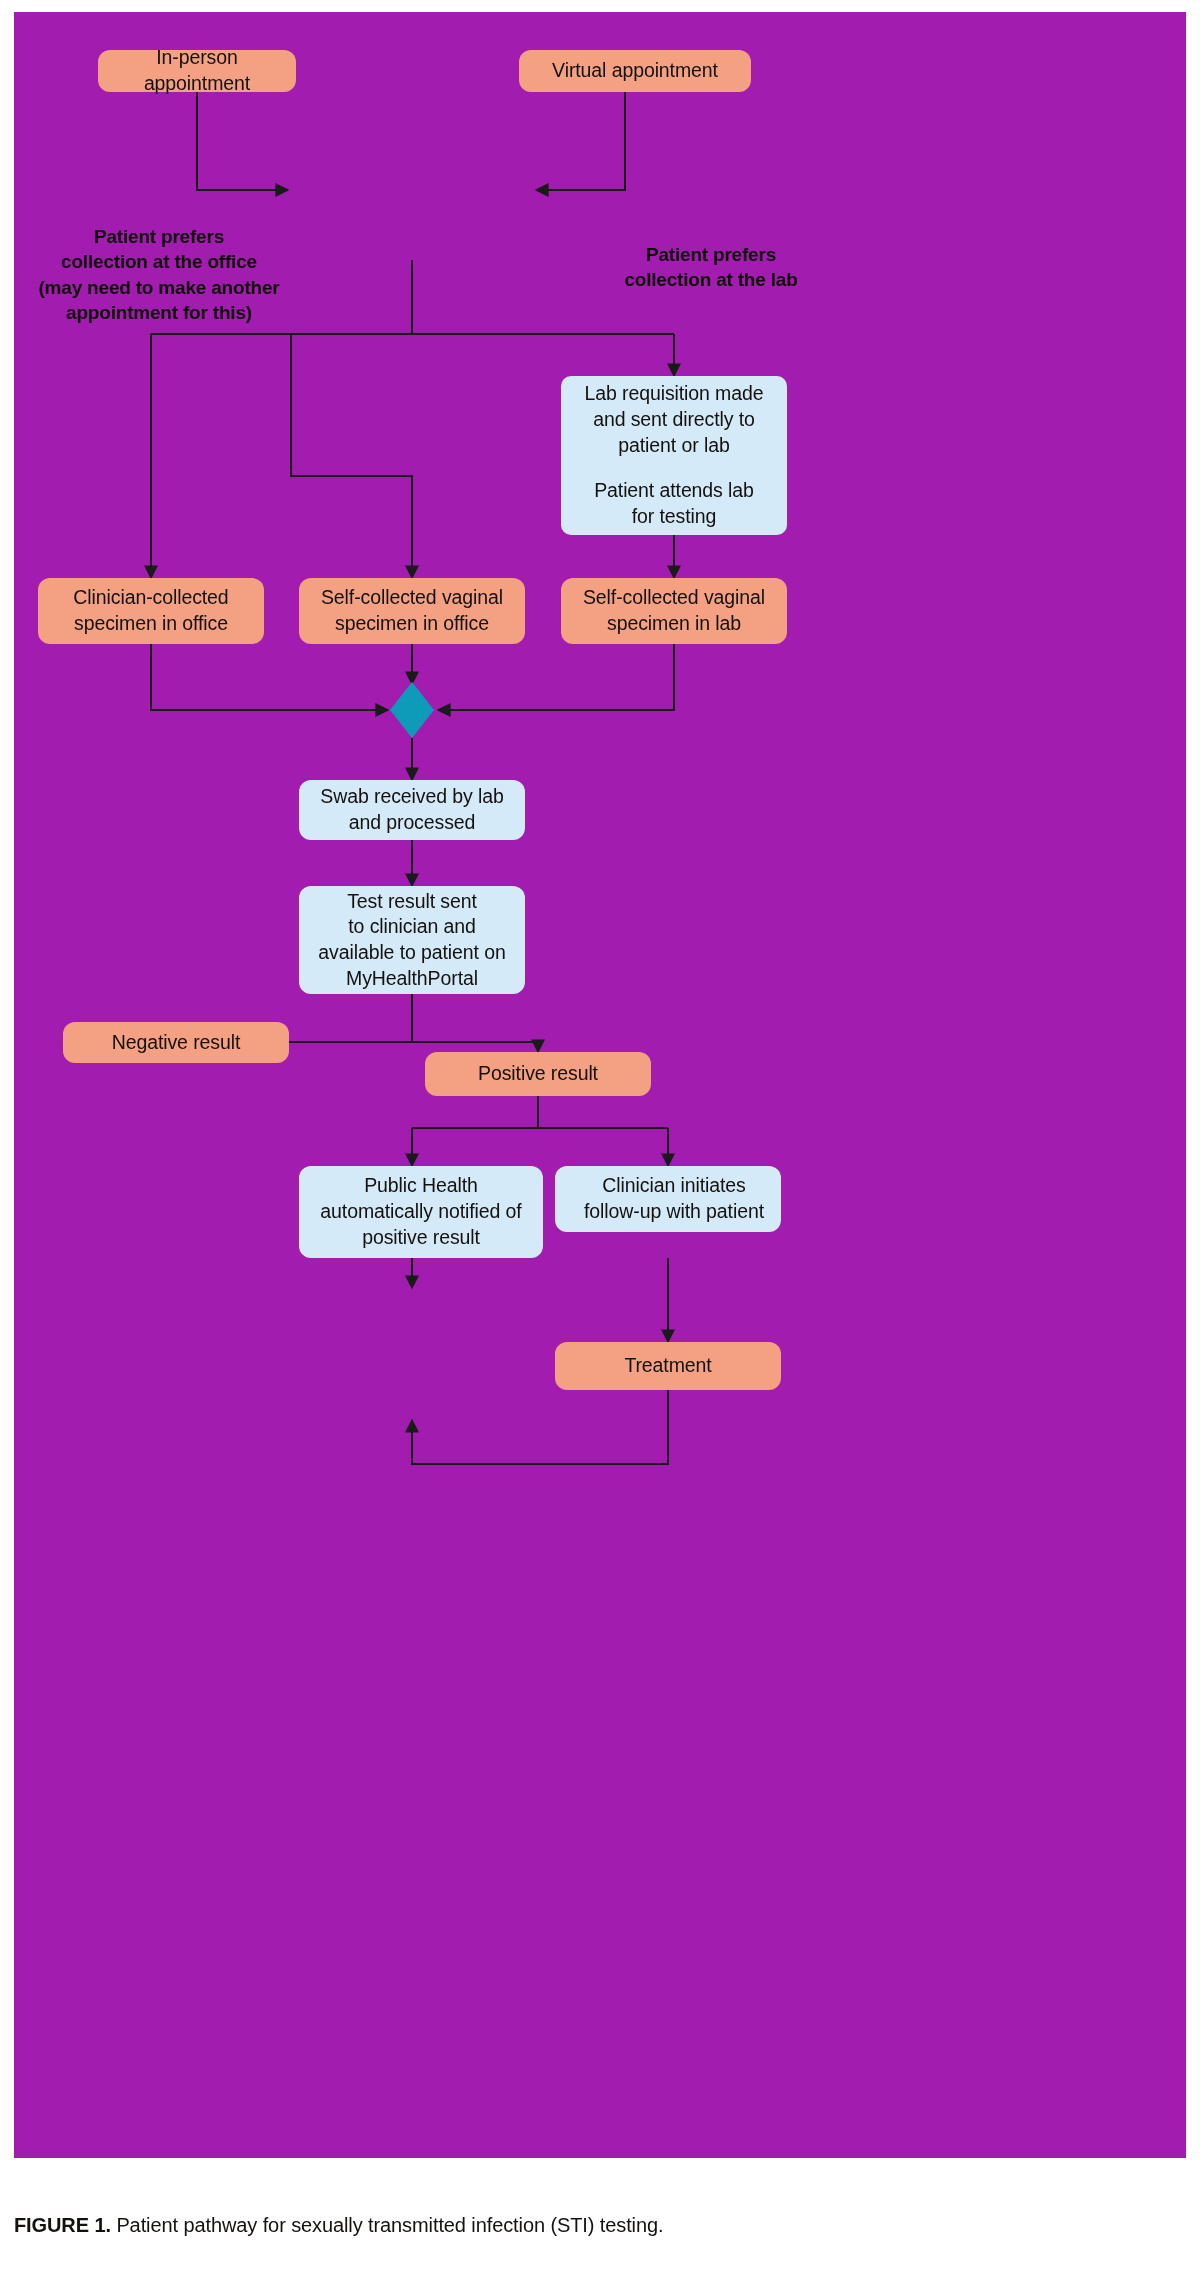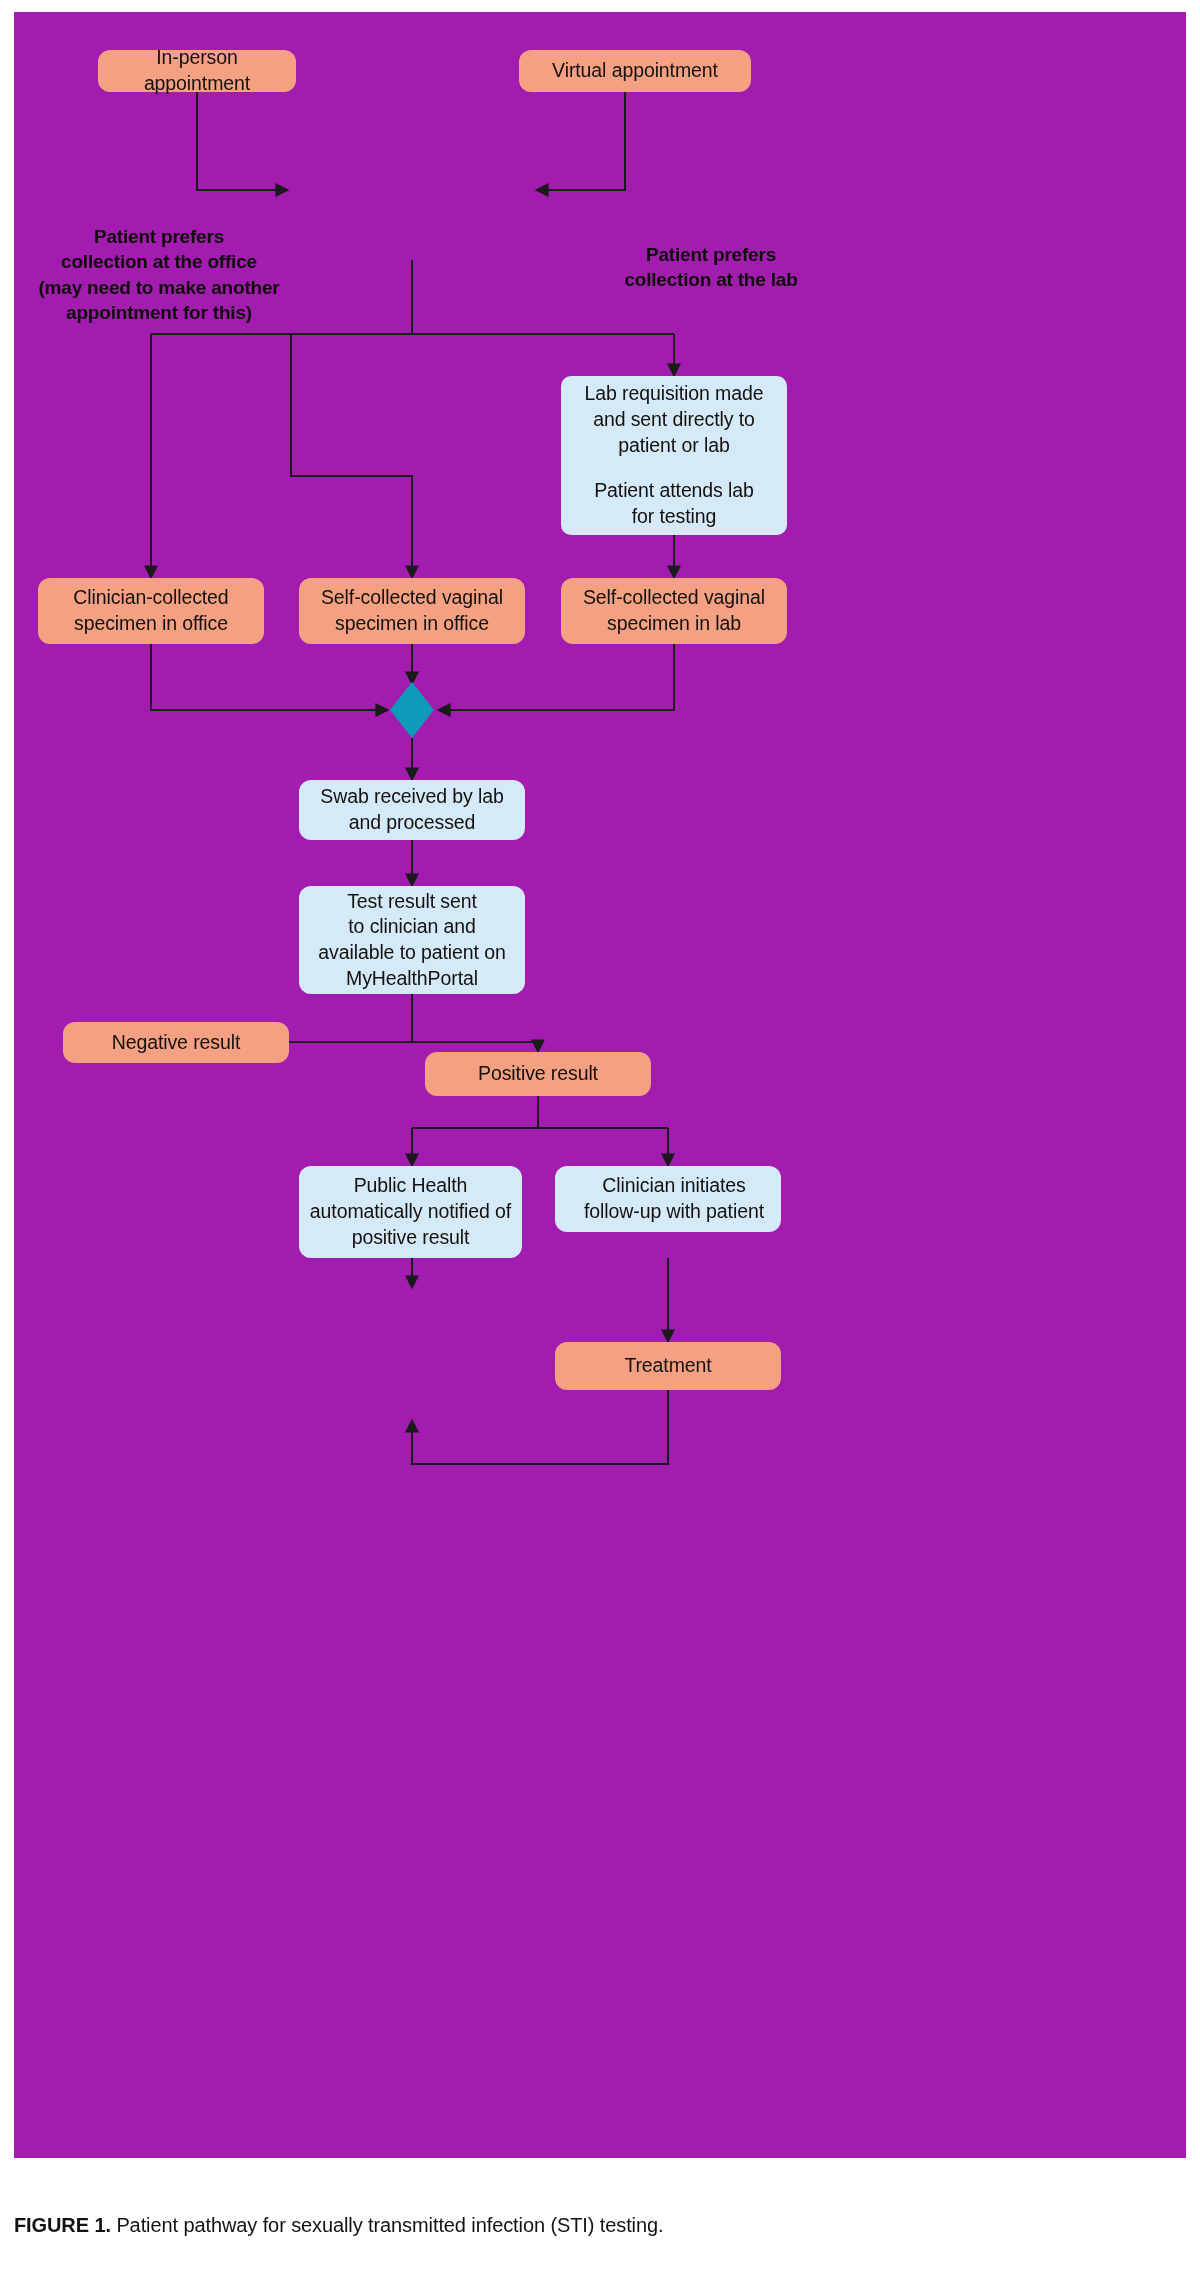--- a/index.html
+++ b/index.html
@@ -229,21 +229,21 @@
           <span class="ln">Negative result</span>
         </span>
     </div>
 
     <div class="node salmon" style="left:411px; top:1040px; width:226px; height:44px;">
       <span class="lines">
           <span class="ln">Positive result</span>
         </span>
     </div>
 
-    <div class="node blue" style="left:285px; top:1154px; width:223px; height:92px;">
+    <div class="node blue" style="left:285px; top:1154px; width:244px; height:92px;">
       <span class="lines">
         <span class="ln">Public Health</span>
         <span class="ln">automatically notified of</span>
         <span class="ln">positive result</span>
       </span>
     </div>
 
     <div class="node blue" style="left:541px; top:1154px; width:226px; height:66px;padding-left:22px;">
       <span class="lines">
         <span class="ln">Clinician initiates</span>

